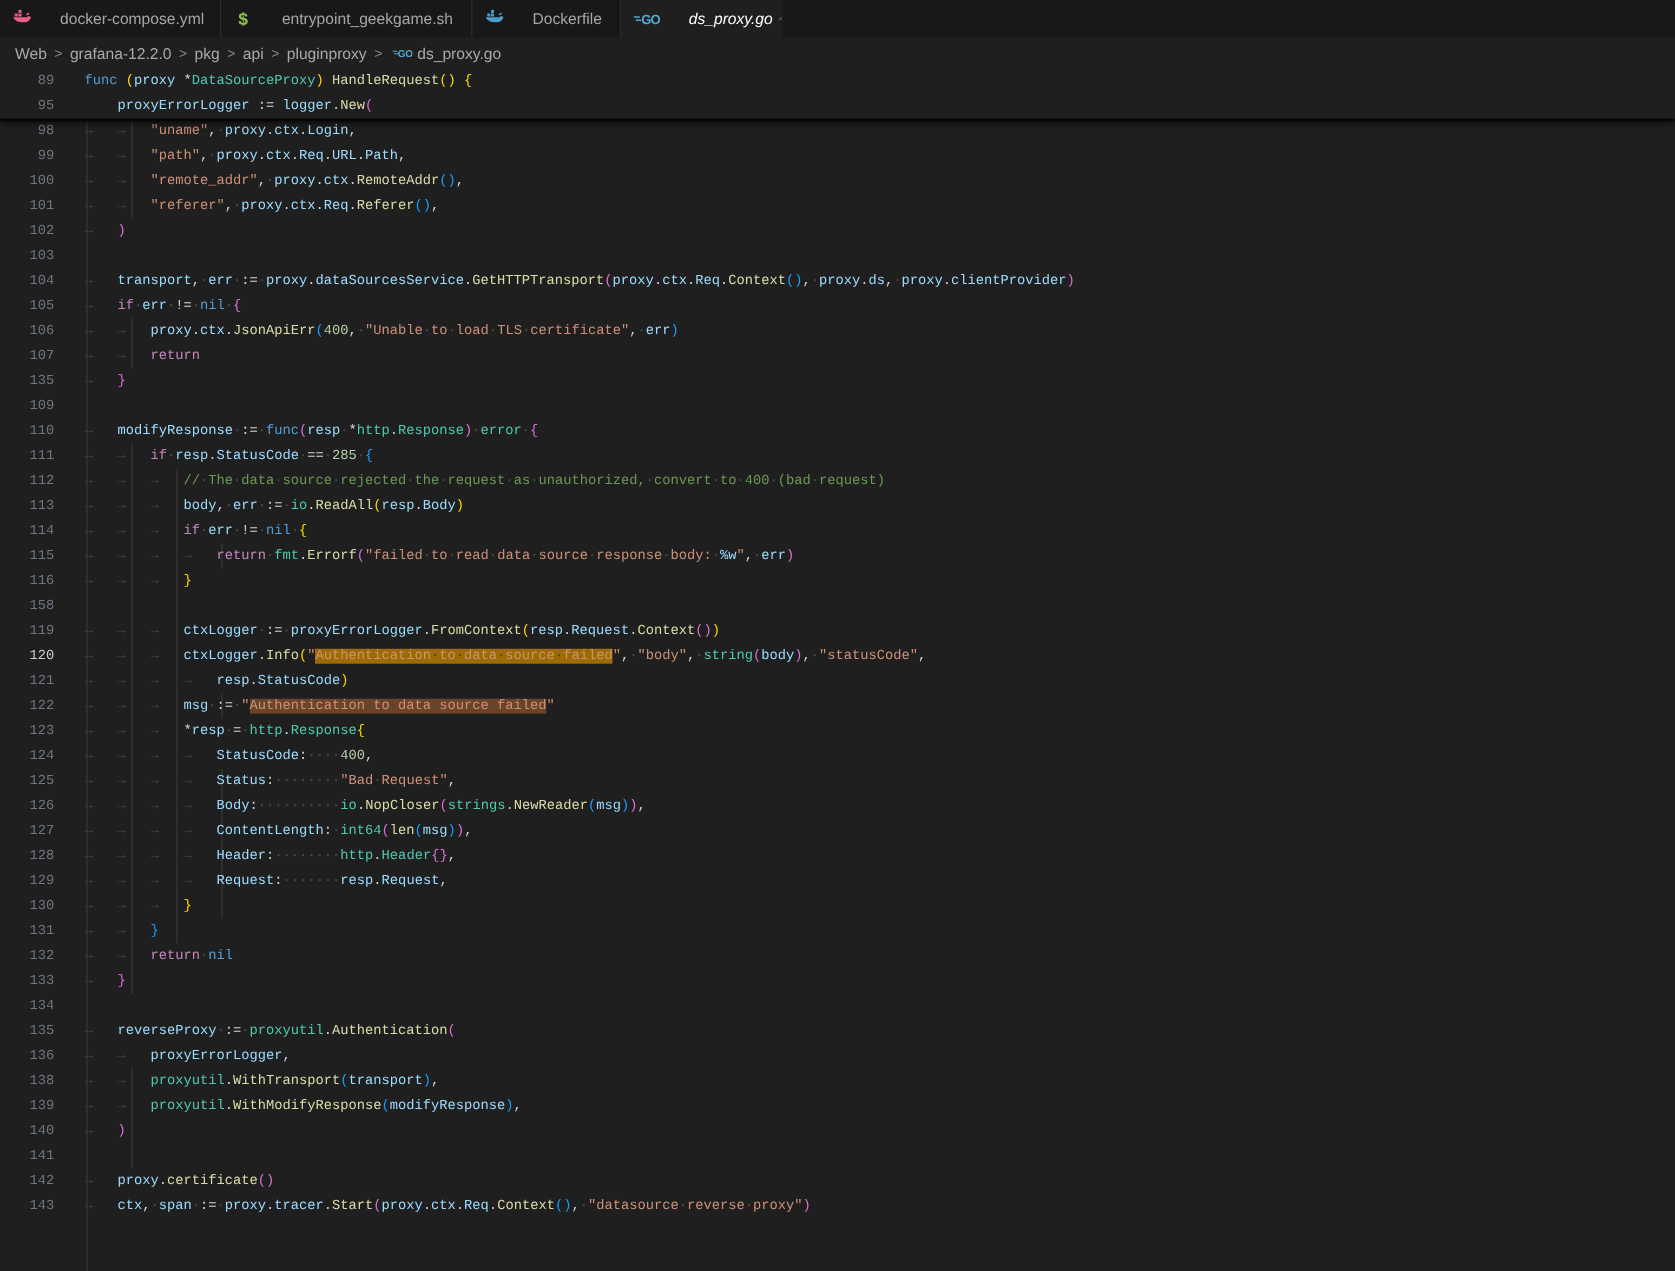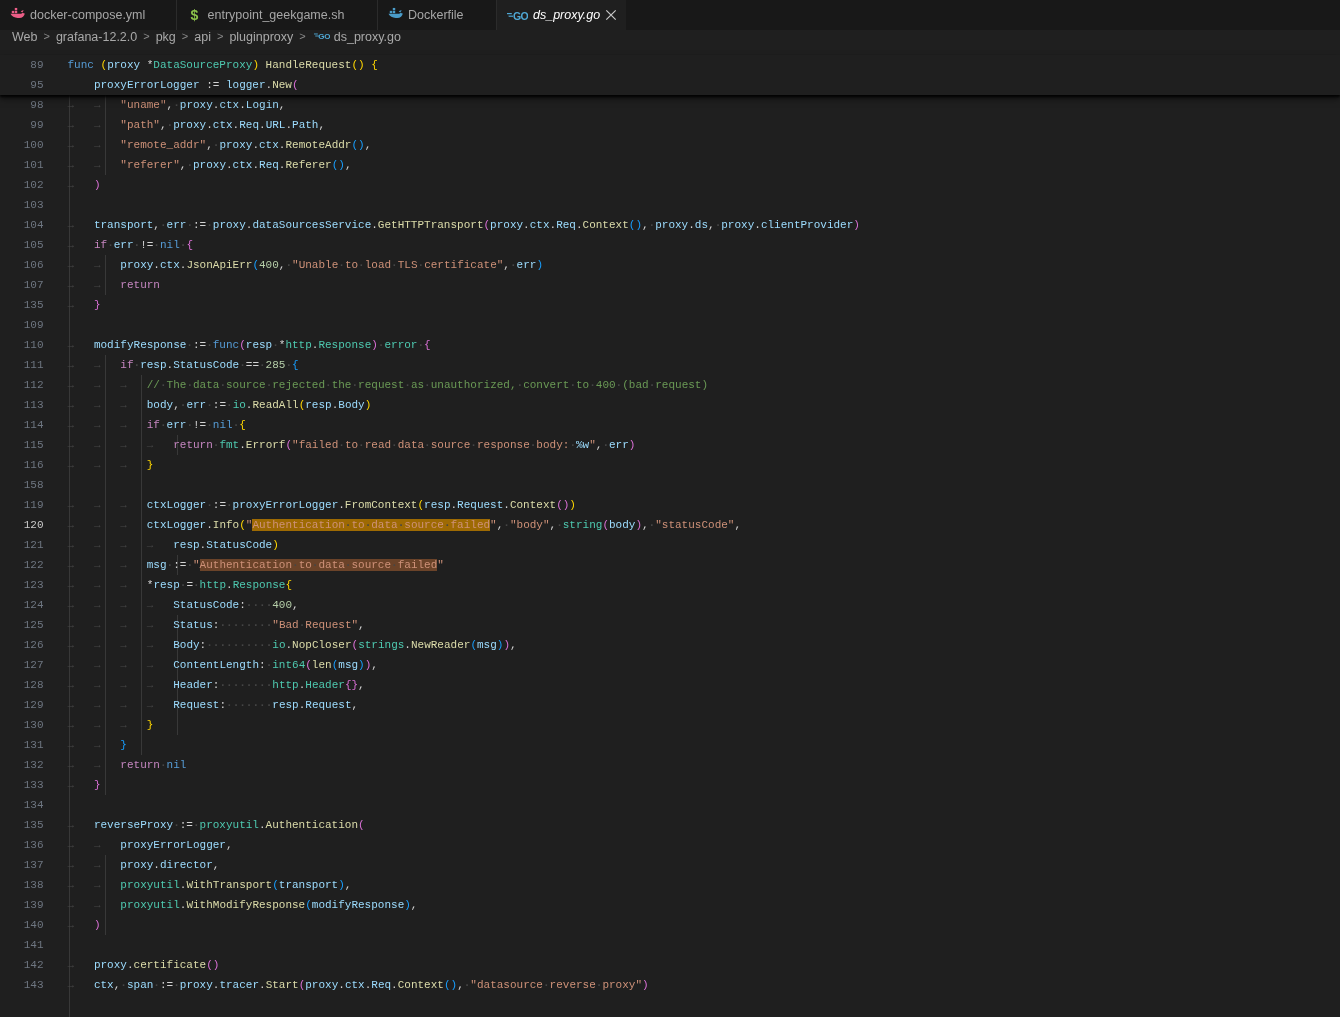--- a/index.html
+++ b/index.html
@@ -1,23 +1,23 @@
 <!DOCTYPE html>
 <html><head><meta charset="utf-8"><style>
 *{margin:0;padding:0;box-sizing:border-box}
 html,body{width:1340px;height:1017px;background:#1f1f1f;overflow:hidden}
 #tabs{display:flex;height:30px;background:#181818;font-family:"Liberation Sans",sans-serif;font-size:12.5px;color:#a6a6a6}
 .tab{display:flex;align-items:center;padding-left:10px;height:30px;border-right:1px solid #2b2b2b}
-.tab .lbl{margin-left:5px;white-space:nowrap}
+.tab .lbl{margin-left:23px;white-space:nowrap}
 .tab.act{background:#1f1f1f;color:#ffffff;border-right:none}
 .tab.act .lbl{font-style:italic}
 .fico{flex:none}
 .dollar{color:#8bc34a;font-weight:bold;font-size:14px;width:16px;text-align:center}
 .close{margin-left:5px}
-#crumbs{height:25px;display:flex;align-items:flex-start;padding-left:12px;font-family:"Liberation Sans",sans-serif;font-size:12.5px;color:#a9a9a9;background:#1f1f1f}
+#crumbs{height:25px;display:flex;align-items:center;padding-left:12px;font-family:"Liberation Sans",sans-serif;font-size:12.5px;color:#a9a9a9;background:#1f1f1f}
 #crumbs .sep{margin:0 6px;color:#8a8a8a;font-size:11px}
 #ed{position:relative;font-family:"Liberation Mono",monospace;font-size:11px;line-height:20px}
 .ln{height:20px;white-space:pre}
 .num{display:inline-block;width:43.5px;text-align:right;color:#6e7681}
 .num.on{color:#cccccc}
 .bd{margin-left:24px}
 i{font-style:normal}
 i.w{font-weight:bold}
 i.d{color:#d4d4d4;}
 i.v{color:#9cdcfe;}
@@ -148,20 +148,19 @@
       <div class="ln"><span class="num">127</span><span class="bd"><i class="w">→</i>   <i class="w">→</i>   <i class="w">→</i>   <i class="w">→</i>   <i class="v">ContentLength</i><i class="d">:</i><i class="w">·</i><i class="t">int64</i><i class="g2">(</i><i class="f">len</i><i class="g3">(</i><i class="v">msg</i><i class="g3">)</i><i class="g2">)</i><i class="d">,</i></span></div>
       <div class="ln"><span class="num">128</span><span class="bd"><i class="w">→</i>   <i class="w">→</i>   <i class="w">→</i>   <i class="w">→</i>   <i class="v">Header</i><i class="d">:</i><i class="w">·</i><i class="w">·</i><i class="w">·</i><i class="w">·</i><i class="w">·</i><i class="w">·</i><i class="w">·</i><i class="w">·</i><i class="t">http</i><i class="d">.</i><i class="t">Header</i><i class="g2">{}</i><i class="d">,</i></span></div>
       <div class="ln"><span class="num">129</span><span class="bd"><i class="w">→</i>   <i class="w">→</i>   <i class="w">→</i>   <i class="w">→</i>   <i class="v">Request</i><i class="d">:</i><i class="w">·</i><i class="w">·</i><i class="w">·</i><i class="w">·</i><i class="w">·</i><i class="w">·</i><i class="w">·</i><i class="v">resp</i><i class="d">.</i><i class="v">Request</i><i class="d">,</i></span></div>
       <div class="ln"><span class="num">130</span><span class="bd"><i class="w">→</i>   <i class="w">→</i>   <i class="w">→</i>   <i class="g1">}</i></span></div>
       <div class="ln"><span class="num">131</span><span class="bd"><i class="w">→</i>   <i class="w">→</i>   <i class="g3">}</i></span></div>
       <div class="ln"><span class="num">132</span><span class="bd"><i class="w">→</i>   <i class="w">→</i>   <i class="c">return</i><i class="w">·</i><i class="k">nil</i></span></div>
       <div class="ln"><span class="num">133</span><span class="bd"><i class="w">→</i>   <i class="g2">}</i></span></div>
       <div class="ln"><span class="num">134</span><span class="bd"></span></div>
       <div class="ln"><span class="num">135</span><span class="bd"><i class="w">→</i>   <i class="v">reverseProxy</i><i class="w">·</i><i class="d">:=</i><i class="w">·</i><i class="t">proxyutil</i><i class="d">.</i><i class="f">Authentication</i><i class="g2">(</i></span></div>
       <div class="ln"><span class="num">136</span><span class="bd"><i class="w">→</i>   <i class="w">→</i>   <i class="v">proxyErrorLogger</i><i class="d">,</i></span></div>
-      <div class="ln"><span class="num">137</span><span class="bd"><i class="w">→</i>   <i class="w">→</i>   <i class="v">proxy</i><i class="d">.</i><i class="v">director</i><i class="d">,</i></span></div>
       <div class="ln"><span class="num">138</span><span class="bd"><i class="w">→</i>   <i class="w">→</i>   <i class="t">proxyutil</i><i class="d">.</i><i class="f">WithTransport</i><i class="g3">(</i><i class="v">transport</i><i class="g3">)</i><i class="d">,</i></span></div>
       <div class="ln"><span class="num">139</span><span class="bd"><i class="w">→</i>   <i class="w">→</i>   <i class="t">proxyutil</i><i class="d">.</i><i class="f">WithModifyResponse</i><i class="g3">(</i><i class="v">modifyResponse</i><i class="g3">)</i><i class="d">,</i></span></div>
       <div class="ln"><span class="num">140</span><span class="bd"><i class="w">→</i>   <i class="g2">)</i></span></div>
       <div class="ln"><span class="num">141</span><span class="bd"></span></div>
       <div class="ln"><span class="num">142</span><span class="bd"><i class="w">→</i>   <i class="v">proxy</i><i class="d">.</i><i class="f">certificate</i><i class="g2">()</i></span></div>
       <div class="ln"><span class="num">143</span><span class="bd"><i class="w">→</i>   <i class="v">ctx</i><i class="d">,</i><i class="w">·</i><i class="v">span</i><i class="w">·</i><i class="d">:=</i><i class="w">·</i><i class="v">proxy</i><i class="d">.</i><i class="v">tracer</i><i class="d">.</i><i class="f">Start</i><i class="g2">(</i><i class="v">proxy</i><i class="d">.</i><i class="v">ctx</i><i class="d">.</i><i class="v">Req</i><i class="d">.</i><i class="f">Context</i><i class="g3">()</i><i class="d">,</i><i class="w">·</i><i class="s">"datasource</i><i class="w">·</i><i class="s">reverse</i><i class="w">·</i><i class="s">proxy"</i><i class="g2">)</i></span></div>
     </div>
 </div>
 </body></html>

